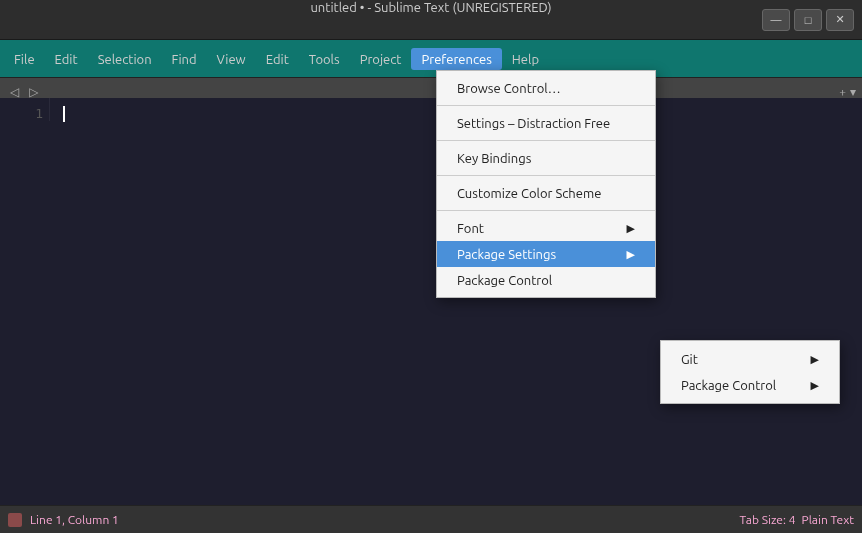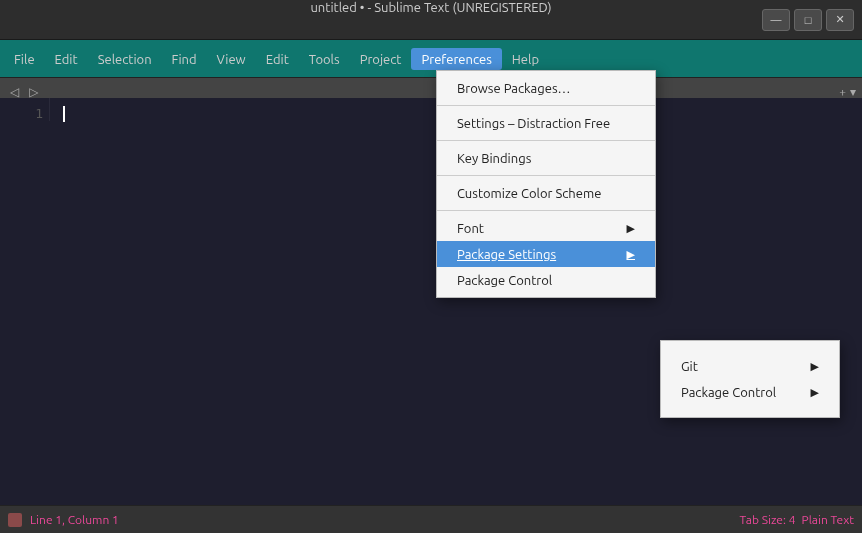--- a/index.html
+++ b/index.html
@@ -145,21 +145,21 @@
     .status-bar {
       position: absolute;
       bottom: 0;
       left: 0;
       right: 0;
       height: 28px;
       background: #333;
       display: flex;
       align-items: center;
       padding: 0 8px;
-      color: #ec4899;
+      color: #f9a8d4;
       font-size: 12px;
       border-top: 1px solid #222;
     }
     .status-left {
       display: flex;
       align-items: center;
       gap: 8px;
     }
     .status-indicator {
       width: 14px;
@@ -189,41 +189,40 @@
       cursor: pointer;
       display: flex;
       align-items: center;
       justify-content: space-between;
       font-size: 13px;
       white-space: nowrap;
     }
     .dropdown-item:hover, .dropdown-item.active {
       background: #4a90d9;
       color: #fff;
-      text-decoration: underline;
     }
     .dropdown-item .arrow {
       font-size: 11px;
       margin-left: 16px;
     }
     .dropdown-separator {
       height: 1px;
       background: #ccc;
       margin: 4px 0;
     }
 
     
     .sub-dropdown {
       position: absolute;
       background: #f5f5f5;
       border: 1px solid #bbb;
       box-shadow: 2px 4px 12px rgba(0,0,0,0.4);
       z-index: 101;
       min-width: 180px;
-      padding: 12px 0;
+      padding: 5px 0;
     }
     .sub-dropdown-item {
       padding: 6px 20px;
       color: #222;
       cursor: pointer;
       display: flex;
       align-items: center;
       justify-content: space-between;
       font-size: 13px;
       white-space: nowrap;
@@ -274,21 +273,21 @@
     <div>1</div>
   </div>
   <div class="editor-content">
     <div class="cursor-line">
       <div class="cursor"></div>
     </div>
   </div>
 </div>
 
 <div class="dropdown" style="top: 70px; left: 436px;">
-  <div class="dropdown-item">Browse Packages…</div>
+  <div class="dropdown-item">Browse Control…</div>
   <div class="dropdown-separator"></div>
   <div class="dropdown-item">Settings – Distraction Free</div>
   <div class="dropdown-separator"></div>
   <div class="dropdown-item">Key Bindings</div>
   <div class="dropdown-separator"></div>
   <div class="dropdown-item">Customize Color Scheme</div>
   <div class="dropdown-separator"></div>
   <div class="dropdown-item">
     <span>Font</span>
     <span class="arrow">▶</span>

